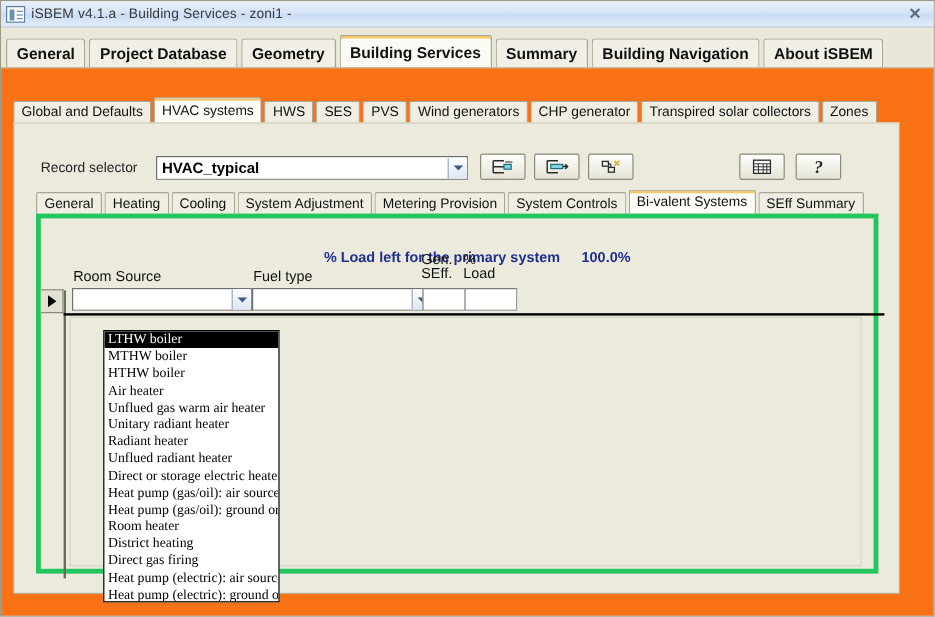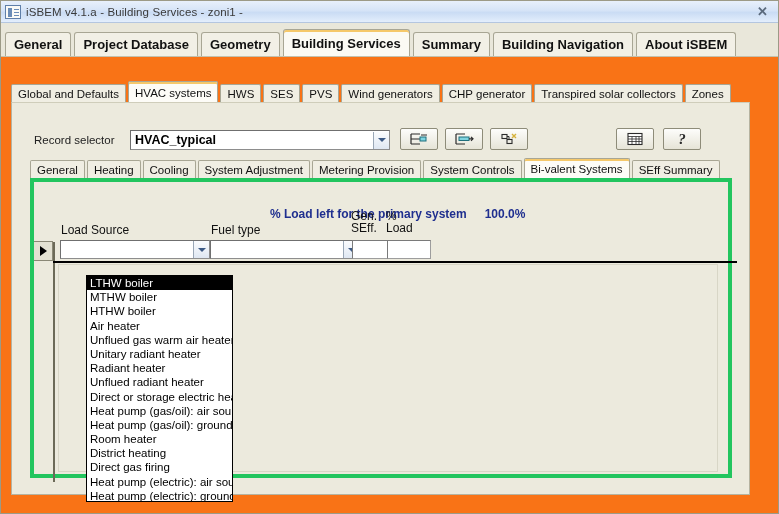--- a/index.html
+++ b/index.html
@@ -281,20 +281,21 @@
     z-index: 40;
     overflow: hidden;
     height: 227px;
   }
   #droplist .opt {
     font-size: 11.5px; color: #000;
     height: 14.2px; line-height: 14px;
     padding-left: 3px;
     white-space: nowrap;
     overflow: hidden;
+    font-family: Liberation Serif, serif;
   }
   #droplist .opt.sel { background: #000; color: #fff; }
 </style>
 </head>
 <body>
 
 <div id="app">
 
   <div id="titlebar">
     <span class="ticon"></span>
@@ -388,21 +389,21 @@
         <div class="s3tab sel">Bi-valent Systems</div>
         <div class="s3tab">SEff Summary</div>
       </div>
 
       <div id="formarea">
 
         <div id="loadline">
           <span>% Load left for the primary system</span><span class="pct">100.0%</span>
         </div>
 
-        <div class="ghead" id="h-heat">Load Source</div>
+        <div class="ghead" id="h-heat">Room Source</div>
         <div class="ghead" id="h-fuel">Fuel type</div>
         <div class="ghead" id="h-gen">Gen.
 SEff.</div>
         <div class="ghead" id="h-load">%
 Load</div>
 
         <div id="leftrule"></div>
         <div id="recmark">
             <i></i>
           </div>

